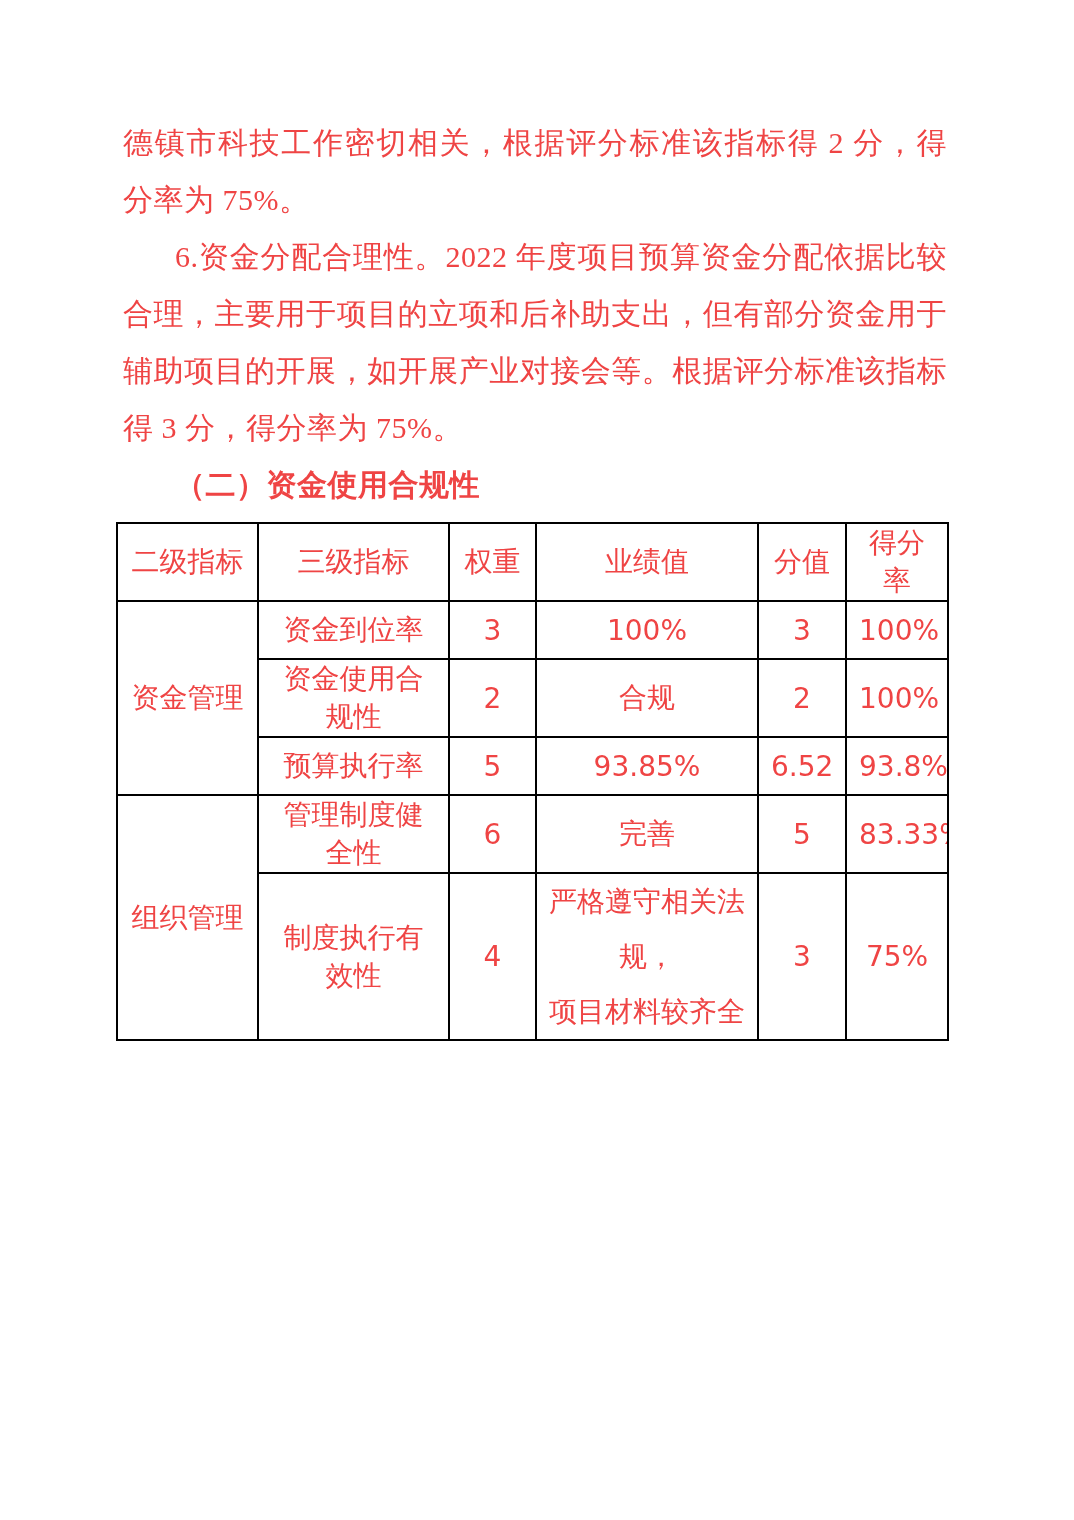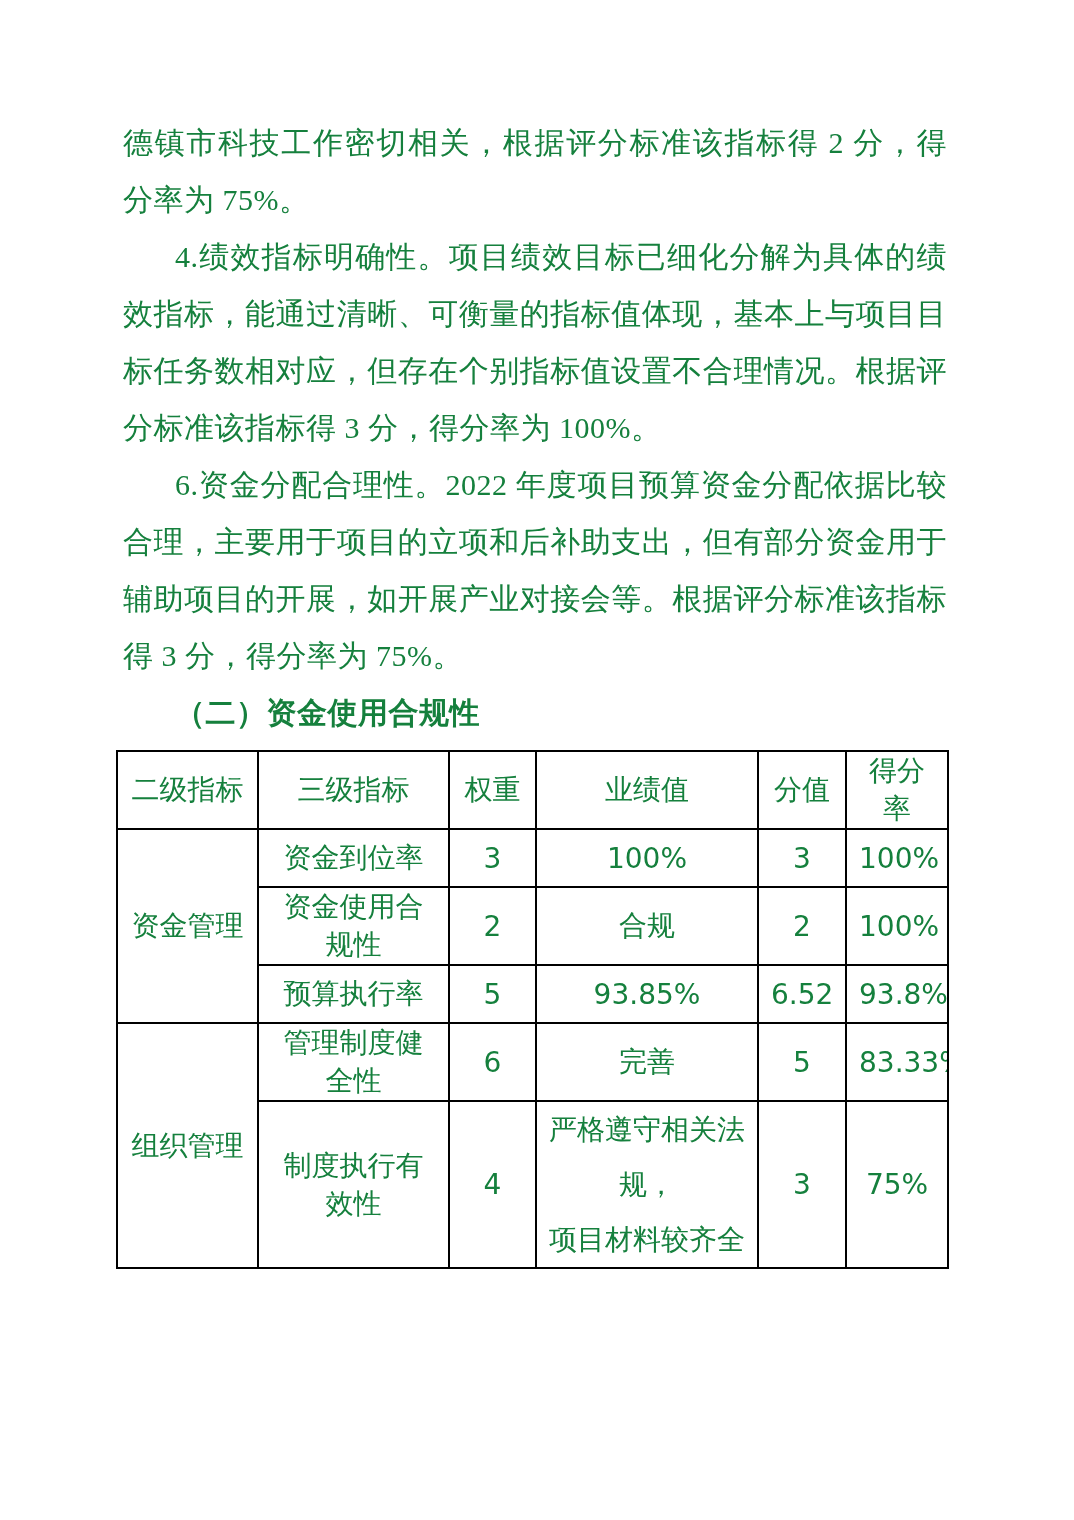--- a/index.html
+++ b/index.html
@@ -2,21 +2,21 @@
 <html><head>
 <meta charset="utf-8">
 <style>
   html, body { margin: 0; padding: 0; background: #ffffff; }
   .page {
     position: relative;
     width: 1074px;
     height: 1520px;
     margin: 0 auto;
     background: #ffffff;
-    color: #15803d;
+    color: #ef4444;
     font-family: "Liberation Serif", serif;
     overflow: hidden;
   }
   .content {
     padding: 114px 127px 0 123px;
   }
   p.doc {
     margin: 0;
     font-size: 30px;
     line-height: 57px;
@@ -57,21 +57,20 @@
   tr.h-tall { height: 114px; }
   td.pre { white-space: pre-line; line-height: 55px; }
 </style>
 </head>
 <body>
 
 <div class="page">
   <div class="content">
 
     <p class="doc">德镇市科技工作密切相关，根据评分标准该指标得 2 分，得分率为 75%。</p>
-    <p class="doc ind">4.绩效指标明确性。项目绩效目标已细化分解为具体的绩效指标，能通过清晰、可衡量的指标值体现，基本上与项目目标任务数相对应，但存在个别指标值设置不合理情况。根据评分标准该指标得 3 分，得分率为 100%。</p>
     <p class="doc ind">6.资金分配合理性。2022 年度项目预算资金分配依据比较合理，主要用于项目的立项和后补助支出，但有部分资金用于辅助项目的开展，如开展产业对接会等。根据评分标准该指标得 3 分，得分率为 75%。</p>
     <p class="doc ind bold">（二）资金使用合规性</p>
 
     <table class="ind-table">
       <colgroup>
         <col style="width:141px">
         <col style="width:191px">
         <col style="width:87px">
         <col style="width:222px">
         <col style="width:88px">

